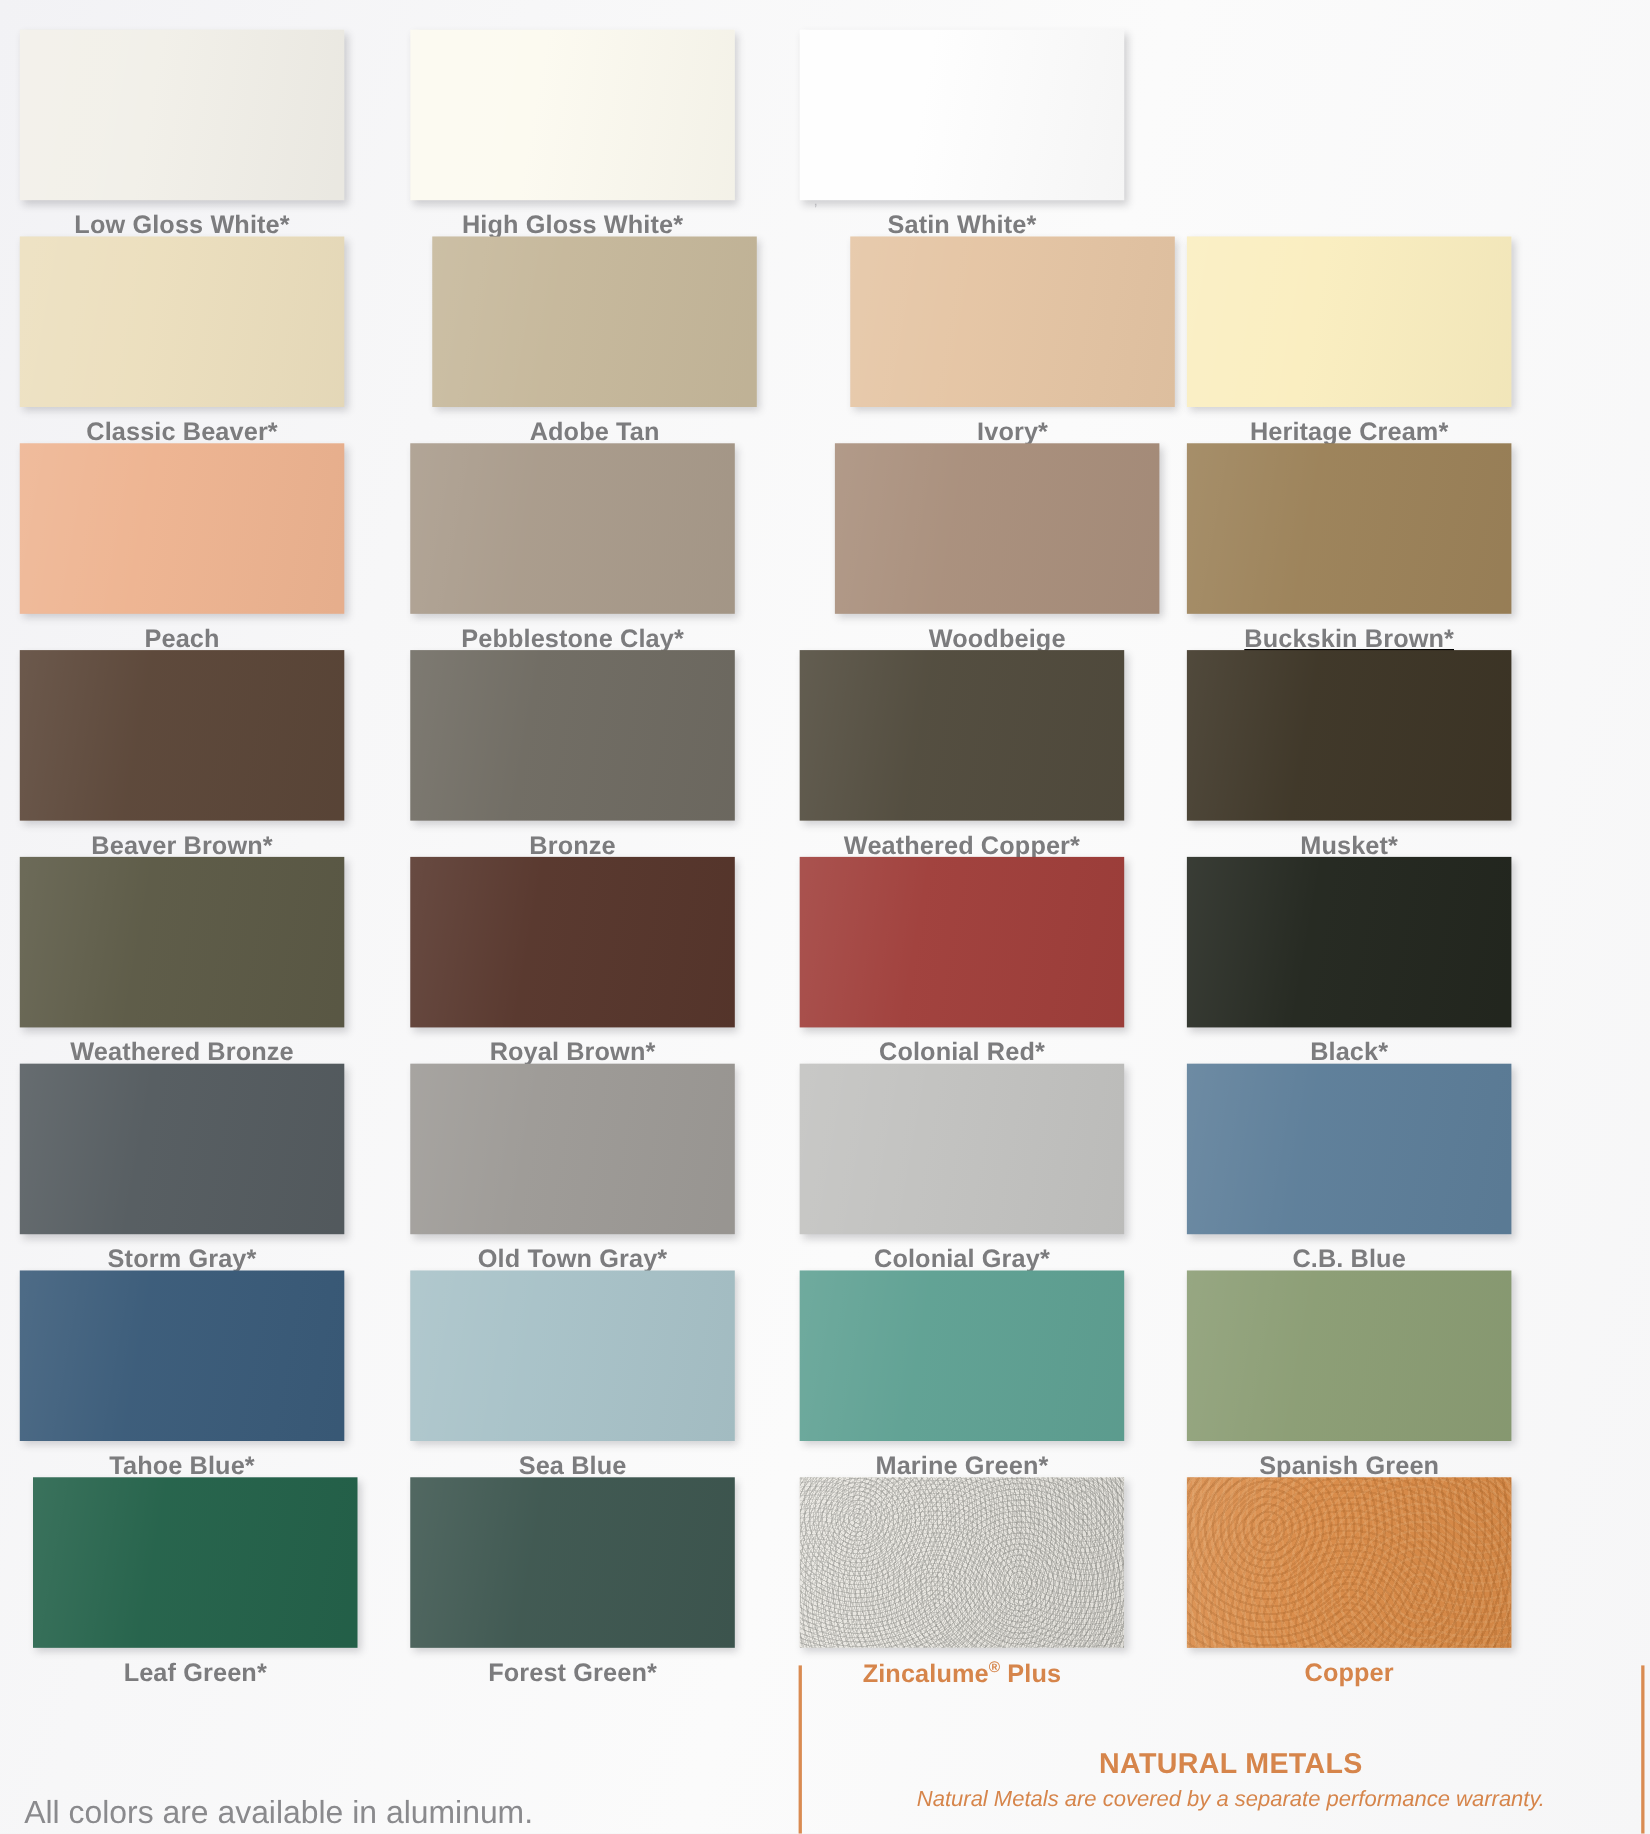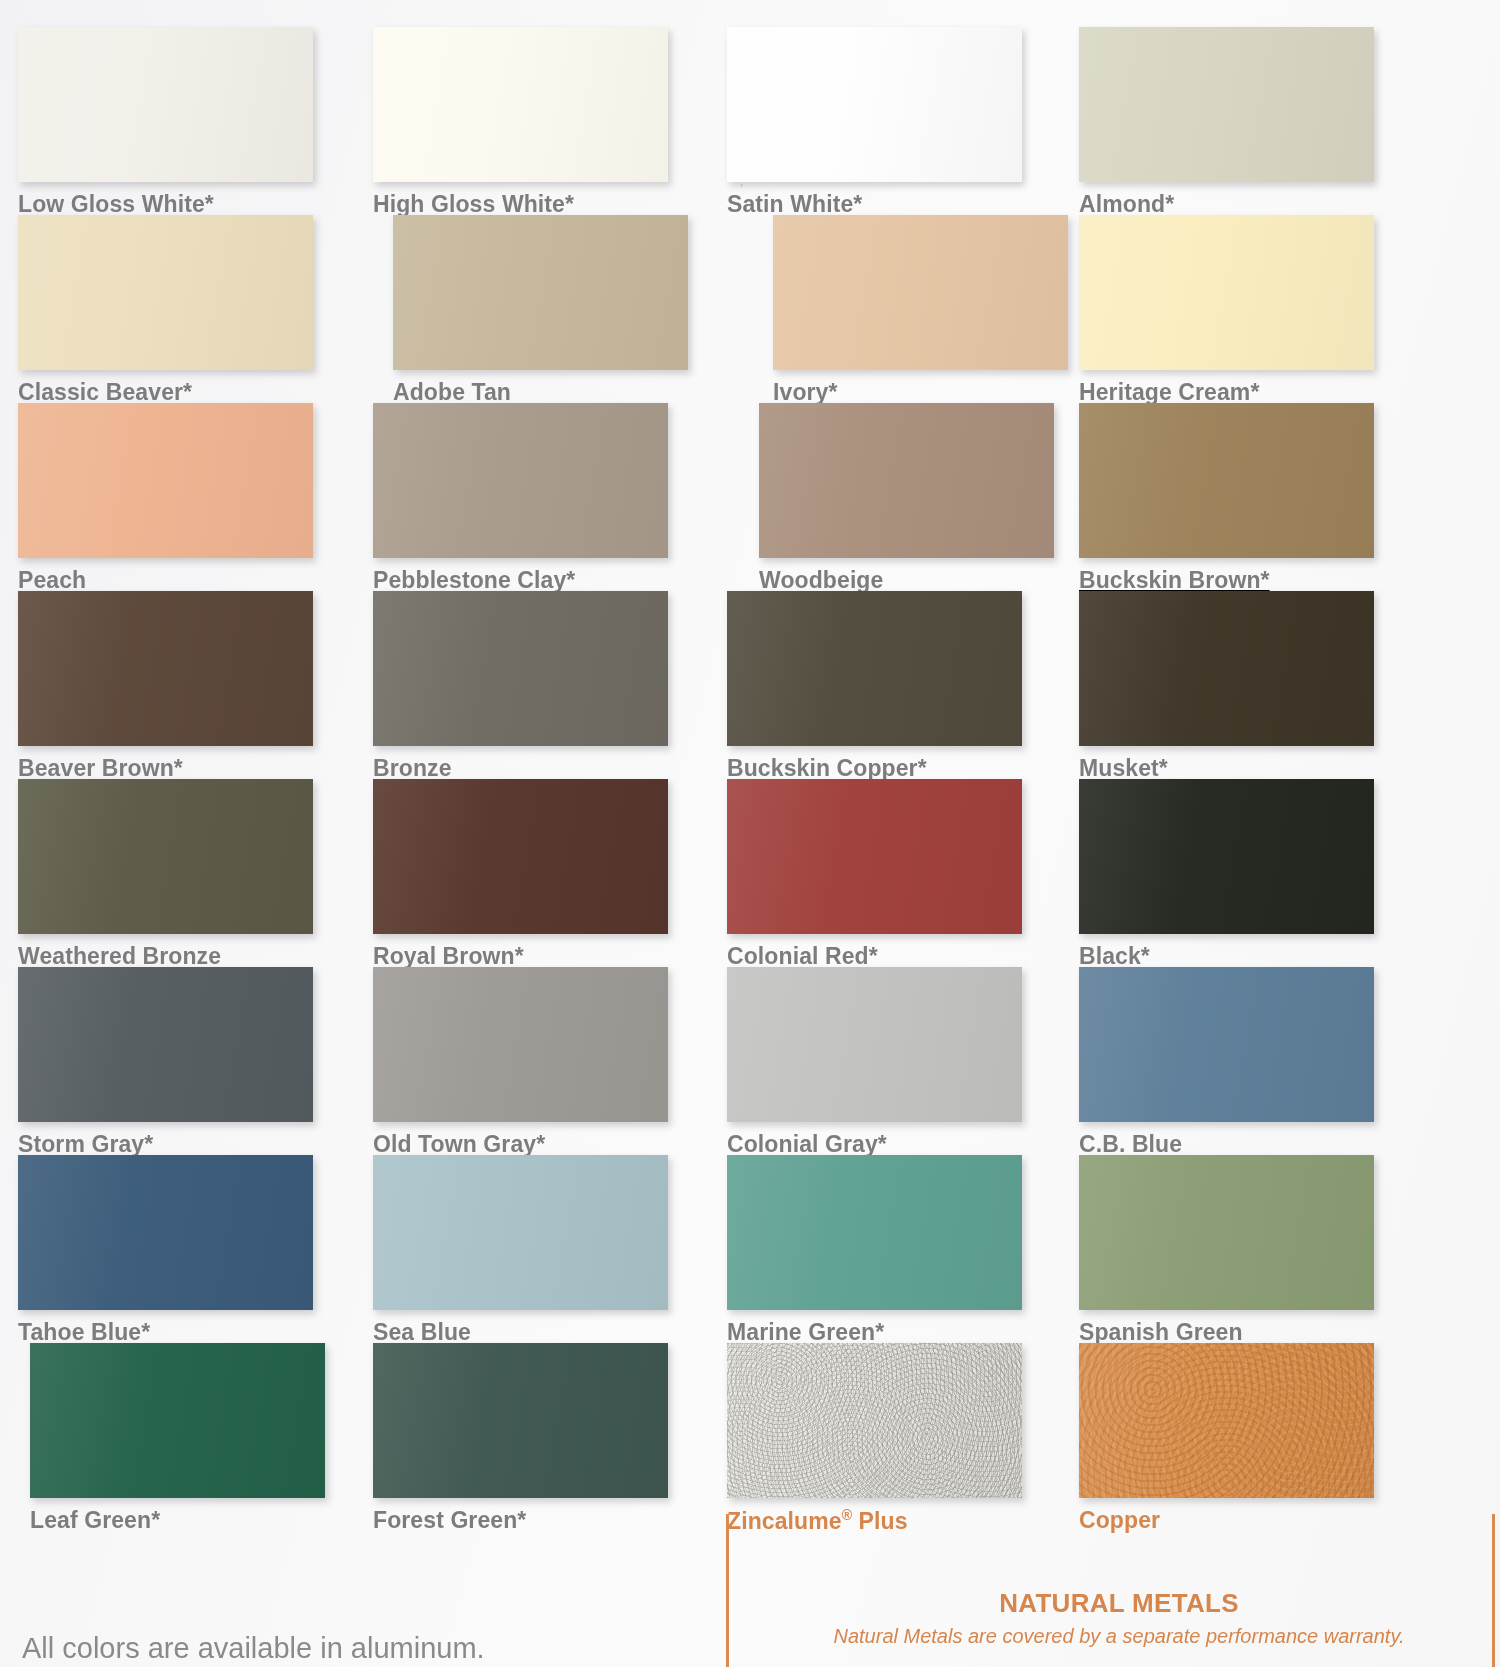--- a/index.html
+++ b/index.html
@@ -24,20 +24,21 @@
     box-shadow:3px 4px 7px rgba(60,60,70,.22);
     overflow:hidden;
   }
   .swatch::after{ 
     content:"";position:absolute;inset:0;
     background:linear-gradient(100deg,rgba(255,255,255,.10) 0%,rgba(255,255,255,.02) 38%,rgba(0,0,0,.035) 100%);
     pointer-events:none;
   }
   .label{
     width:295px;
+    text-align:center;
     font-size:23px;
     font-weight:bold;
     color:#7c7c7e;
     margin-top:9px;
     letter-spacing:.1px;
     white-space:nowrap;
   }
   
   .tex-zinc::before{
     content:"";position:absolute;inset:0;
@@ -85,24 +86,20 @@
         <div class="label">Low Gloss White*</div>
       </div>
       <div class="cell" style="left: 373px; top: 27px;">
         <div class="swatch" style="background: rgb(252, 250, 240);"></div>
         <div class="label">High Gloss White*</div>
       </div>
       <div class="cell" style="left: 727px; top: 27px;">
         <div class="swatch" style="background: rgb(254, 254, 254);"></div>
         <div class="label">Satin White*</div>
       </div>
-      <div class="cell" style="left: 1079px; top: 27px;">
-        <div class="swatch" style="background: rgb(216, 214, 194);"></div>
-        <div class="label">Almond*</div>
-      </div>
       <div class="cell" style="left: 18px; top: 215px;">
         <div class="swatch" style="background: rgb(236, 223, 190);"></div>
         <div class="label">Classic Beaver*</div>
       </div>
       <div class="cell" style="left: 373px; top: 215px; padding-left: 20px;">
         <div class="swatch" style="background: rgb(198, 184, 155);"></div>
         <div class="label">Adobe Tan</div>
       </div>
       <div class="cell" style="left: 727px; top: 215px; padding-left: 46px;">
         <div class="swatch" style="background: rgb(229, 197, 164);"></div>
@@ -131,21 +128,21 @@
       <div class="cell" style="left: 18px; top: 591px;">
         <div class="swatch" style="background: rgb(91, 70, 56);"></div>
         <div class="label">Beaver Brown*</div>
       </div>
       <div class="cell" style="left: 373px; top: 591px;">
         <div class="swatch" style="background: rgb(111, 107, 98);"></div>
         <div class="label">Bronze</div>
       </div>
       <div class="cell" style="left: 727px; top: 591px;">
         <div class="swatch" style="background: rgb(81, 75, 61);"></div>
-        <div class="label">Buckskin Copper*</div>
+        <div class="label">Weathered Copper*</div>
       </div>
       <div class="cell" style="left: 1079px; top: 591px;">
         <div class="swatch" style="background: rgb(61, 53, 38);"></div>
         <div class="label">Musket*</div>
       </div>
       <div class="cell" style="left: 18px; top: 779px;">
         <div class="swatch" style="background: rgb(92, 90, 70);"></div>
         <div class="label">Weathered Bronze</div>
       </div>
       <div class="cell" style="left: 373px; top: 779px;">

